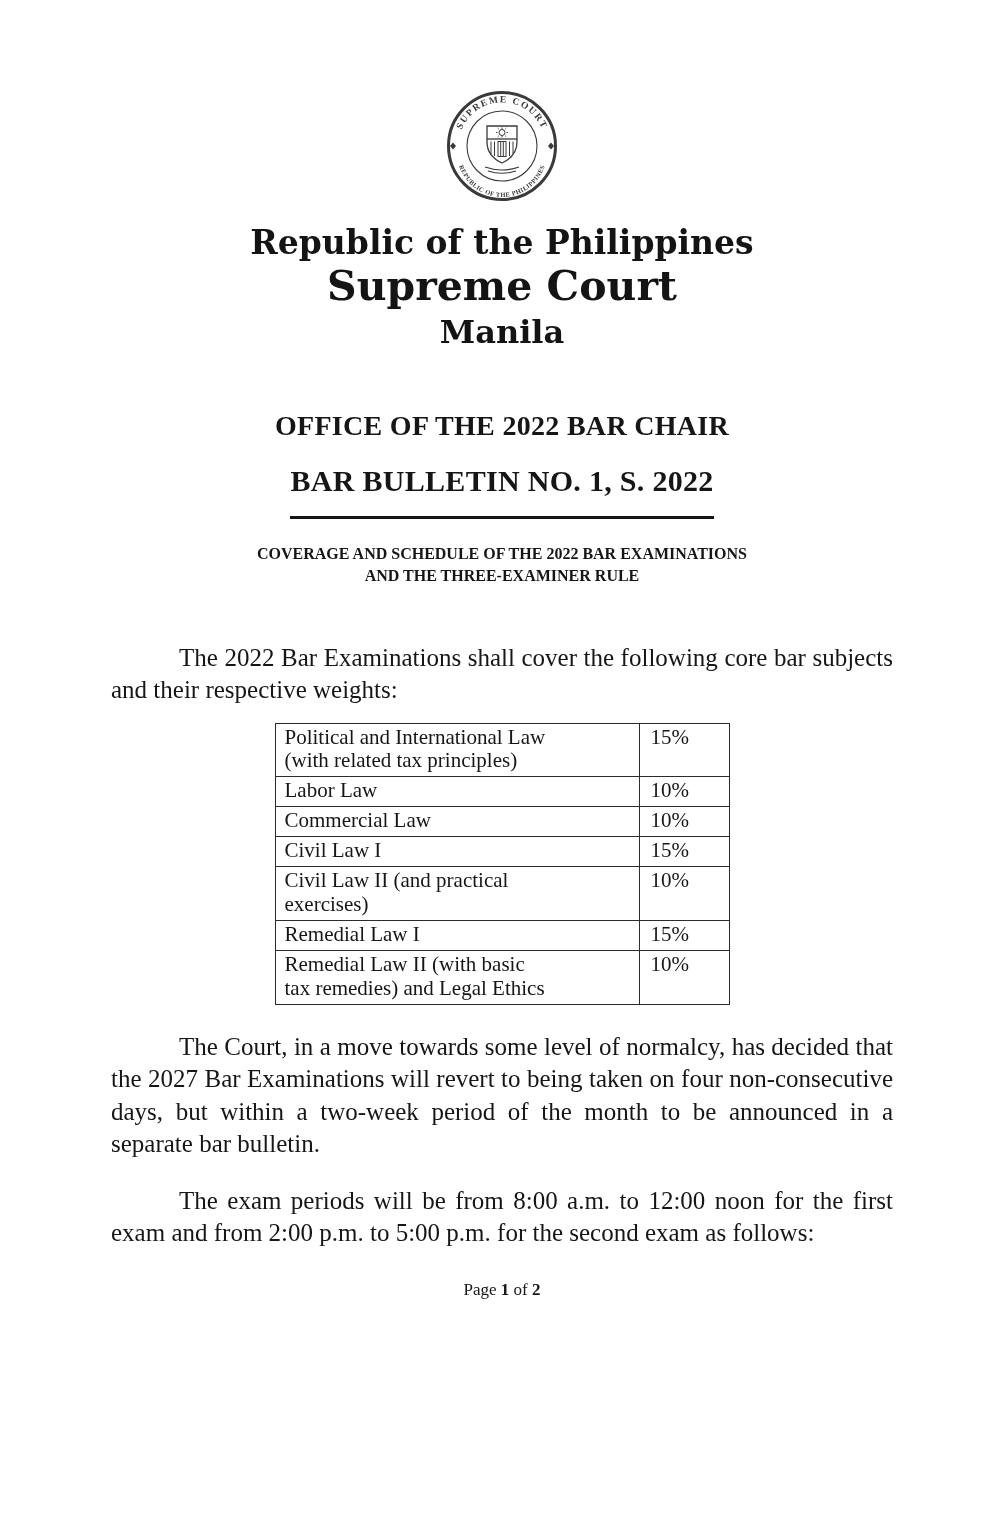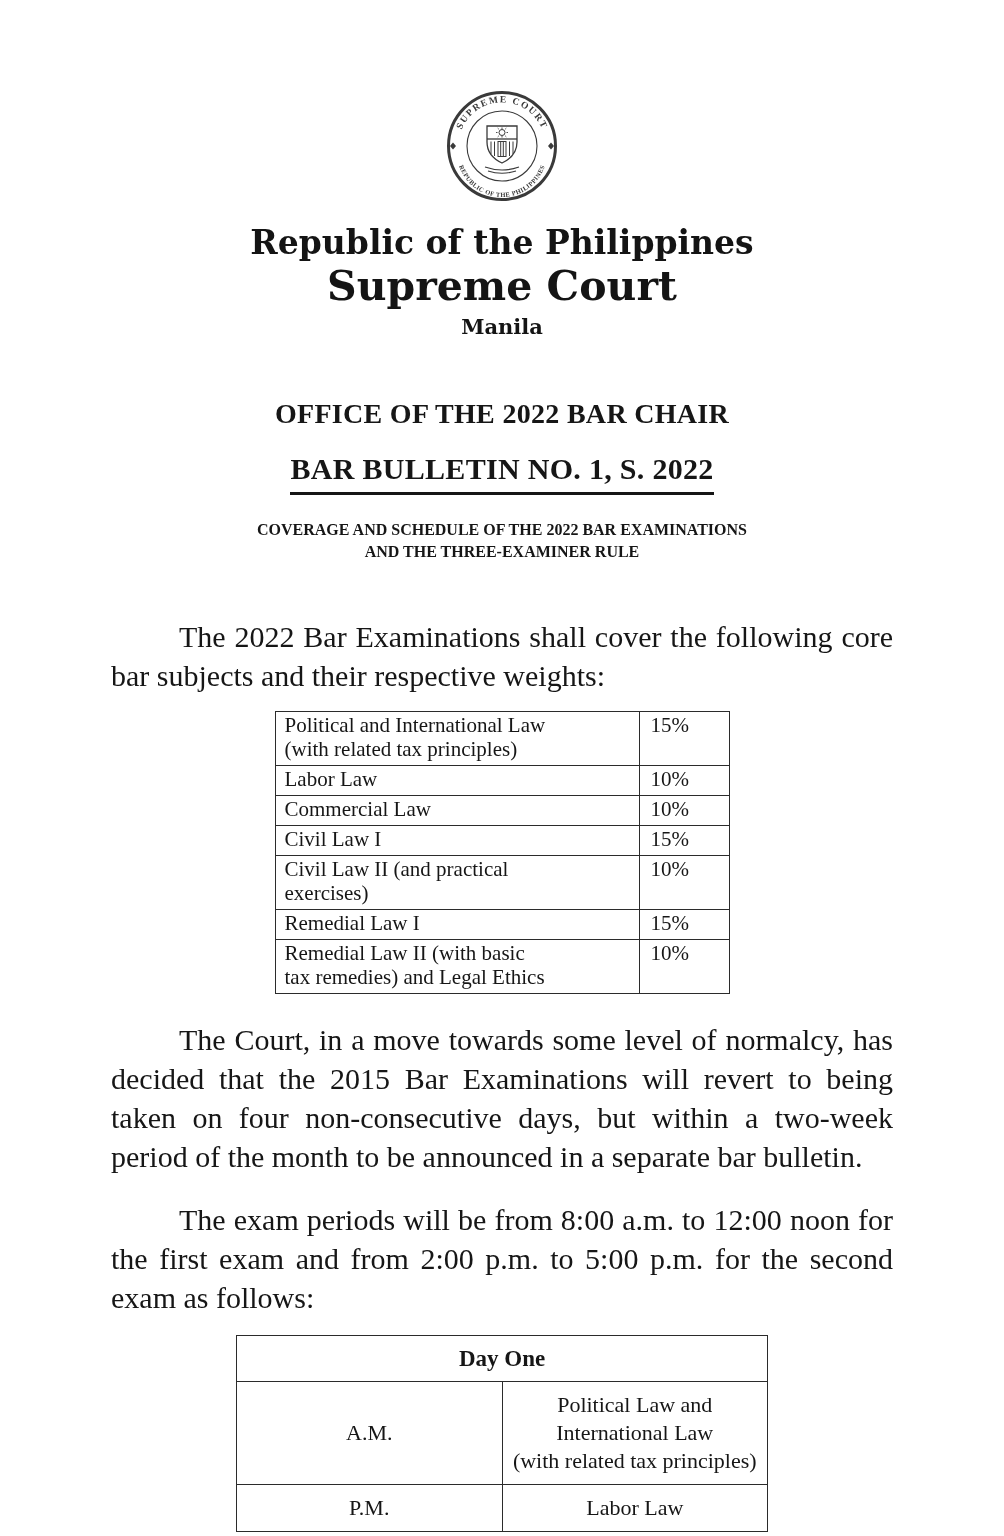--- a/index.html
+++ b/index.html
@@ -17,45 +17,45 @@
 
   
   .seal-wrap { padding-top: 86px; text-align: center; }
   .blackletter {
     font-family: "DejaVu Serif", serif;
     font-weight: 700;
     color: #141414;
   }
   .republic { font-size: 33px; line-height: 1.15; margin-top: 14px; }
   .court    { font-size: 41px; line-height: 1.08; margin-top: 2px; }
-  .manila   { font-size: 21px; line-height: 1.1;  margin-top: 7px; }
+  .manila   { font-size: 32px; line-height: 1.1;  margin-top: 7px; }
 
   .office-title {
     margin-top: 60px;
     font-size: 28px; font-weight: 700; letter-spacing: 0.3px;
   }
   .bulletin-title-row { margin-top: 22px; }
   .bulletin-title {
     display: inline-block;
     font-size: 30px; font-weight: 700; letter-spacing: 0.3px;
     border-bottom: 3px solid #151515;
-    padding-bottom: 6px;
+    padding-bottom: 18px;
   }
   .coverage-title {
     margin-top: 24px;
     font-size: 16px; font-weight: 700;
     line-height: 1.38;
     white-space: pre-line;
   }
 
   
   .para {
     width: 782px;
     margin: 0 auto;
-    font-size: 30px;
+    font-size: 25px;
     line-height: 1.3;
     text-align: justify;
     text-indent: 68px;
   }
   .para-intro    { margin-top: 54px; }
   .para-normalcy { margin-top: 26px; }
   .para-exam     { margin-top: 24px; }
 
   
   table { border-collapse: collapse; }
@@ -205,39 +205,23 @@
         <td class="weight-cell">15%</td>
       </tr>
       <tr>
         <td class="subject-cell multi">Remedial Law II (with basic
 tax remedies) and Legal Ethics</td>
         <td class="weight-cell">10%</td>
       </tr>
     </tbody>
   </table>
 
-  <p class="para para-normalcy">The Court, in a move towards some level of normalcy, has decided that the 2015 Bar Examinations will revert to being taken on four non-consecutive days, but within a two-week period of the month to be announced in a separate bar bulletin.</p>
+  <p class="para para-normalcy">The Court, in a move towards some level of normalcy, has decided that the 2027 Bar Examinations will revert to being taken on four non-consecutive days, but within a two-week period of the month to be announced in a separate bar bulletin.</p>
   <p class="para para-exam">The exam periods will be from 8:00 a.m. to 12:00 noon for the first exam and from 2:00 p.m. to 5:00 p.m. for the second exam as follows:</p>
 
-  <table class="schedule-table">
-    <tbody>
-      <tr>
-        <th class="day-header" colspan="2">Day One</th>
-      </tr>
-      <tr>
-        <td class="period-cell">A.M.</td>
-        <td class="sched-subject-cell">Political Law and International Law
-(with related tax principles)</td>
-      </tr>
-      <tr>
-        <td class="period-cell">P.M.</td>
-        <td class="sched-subject-cell">Labor Law</td>
-      </tr>
-    </tbody>
-  </table>
 
   <div class="page-footer">
     <span>Page</span>
     <span class="num">1</span>
     <span>of</span>
     <span class="num">2</span>
   </div>
 
 </div>
 

